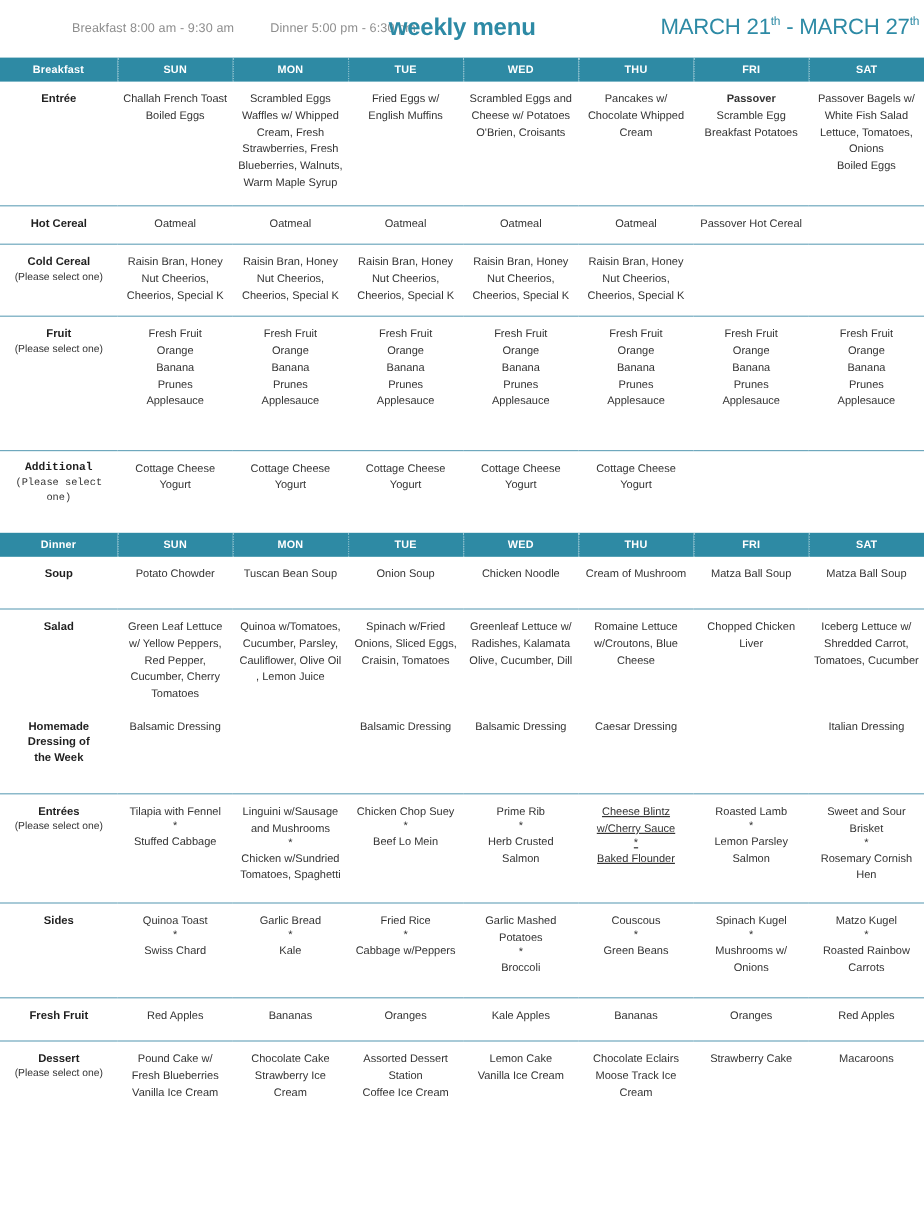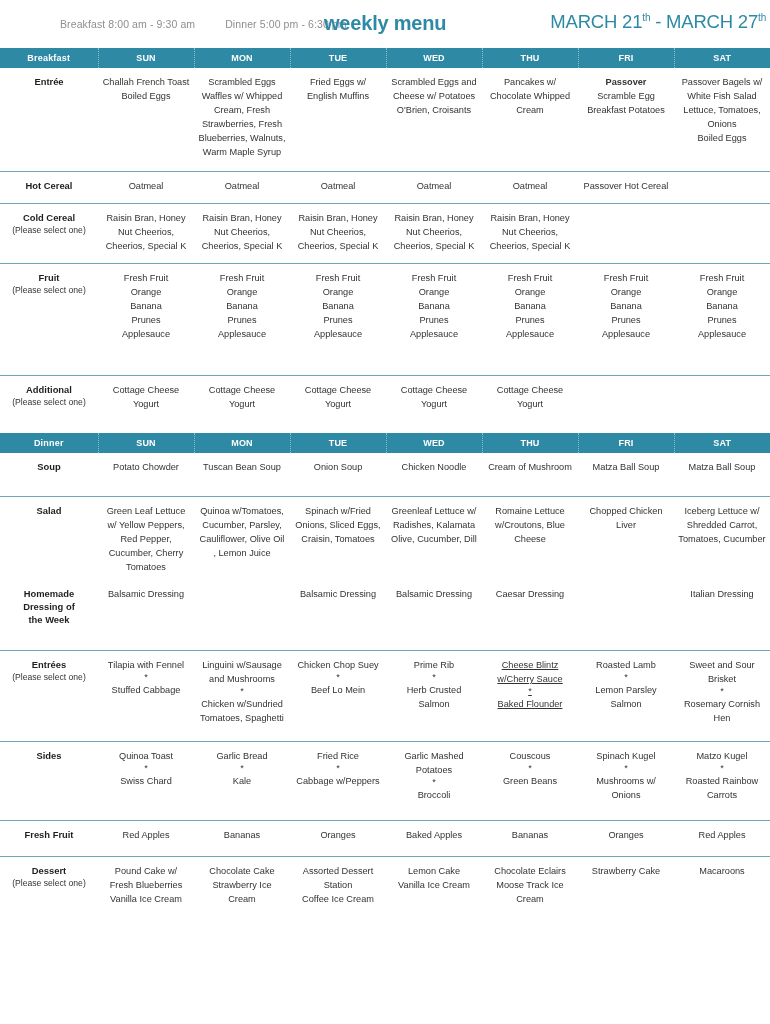--- a/index.html
+++ b/index.html
@@ -258,21 +258,21 @@
           </td>
           <td style="padding-bottom: 34px;">
             <span class="cell-line">Fresh Fruit</span>
             <span class="cell-line">Orange</span>
             <span class="cell-line">Banana</span>
             <span class="cell-line">Prunes</span>
             <span class="cell-line">Applesauce</span>
           </td>
         </tr>
         <tr class="sep">
-          <td class="rowlabel" style="padding-bottom: 22px;"><span>Additional</span><span class="sub">(Please select one)</span></td>
+          <td class="rowlabel" style="padding-bottom: 22px; font-family: Liberation Mono, monospace;"><span>Additional</span><span class="sub">(Please select one)</span></td>
           <td style="padding-bottom: 22px;">
             <span class="cell-line">Cottage Cheese</span>
             <span class="cell-line">Yogurt</span>
           </td>
           <td style="padding-bottom: 22px;">
             <span class="cell-line">Cottage Cheese</span>
             <span class="cell-line">Yogurt</span>
           </td>
           <td style="padding-bottom: 22px;">
             <span class="cell-line">Cottage Cheese</span>
@@ -465,21 +465,21 @@
           <td style="padding-bottom: 14px;">
             <span class="cell-line">Red Apples</span>
           </td>
           <td style="padding-bottom: 14px;">
             <span class="cell-line">Bananas</span>
           </td>
           <td style="padding-bottom: 14px;">
             <span class="cell-line">Oranges</span>
           </td>
           <td style="padding-bottom: 14px;">
-            <span class="cell-line">Baked Apples</span>
+            <span class="cell-line">Kale Apples</span>
           </td>
           <td style="padding-bottom: 14px;">
             <span class="cell-line">Bananas</span>
           </td>
           <td style="padding-bottom: 14px;">
             <span class="cell-line">Oranges</span>
           </td>
           <td style="padding-bottom: 14px;">
             <span class="cell-line">Red Apples</span>
           </td>

